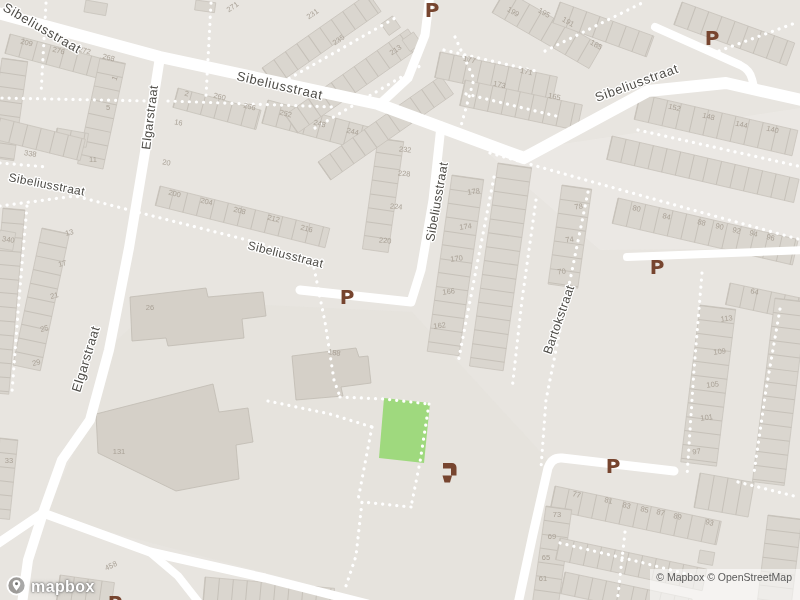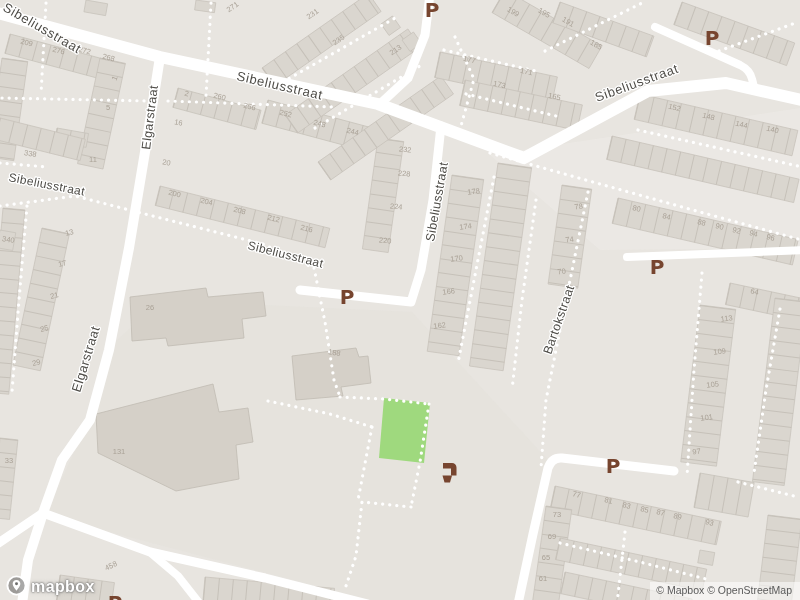--- a/index.html
+++ b/index.html
@@ -9,21 +9,21 @@
   .bld{fill:#dad6cf;stroke:#c6c1b9;stroke-width:.7;}
   .bigbld{fill:#d5d0c8;stroke:#c0bbb2;stroke-width:.8;}
   .tk{stroke:#c6c1b9;stroke-dasharray:1 13;fill:none;}
   .road{stroke:#ffffff;fill:none;stroke-linecap:round;stroke-linejoin:round;}
   .dots{stroke:#ffffff;fill:none;stroke-linecap:round;stroke-width:3.2;stroke-dasharray:0.1 7;}
   .street{fill:#4e4c47;stroke:#ffffff;stroke-width:2.6px;paint-order:stroke;stroke-linejoin:round;
           font-family:"Liberation Sans",sans-serif;}
   .hnum{fill:#aaa297;font-family:"Liberation Sans",sans-serif;font-size:7.5px;text-anchor:middle;}
   .pmark{font-family:"DejaVu Sans",sans-serif;font-weight:bold;font-size:20px;text-anchor:middle;}
   .attribution{position:absolute;right:0;bottom:0;height:15px;line-height:17px;
-      background:rgba(255,255,255,.55);color:#5a5a5a;font-size:10.5px;padding:0 8px 3px 6px;}
+      background:rgba(255,255,255,.55);color:#5a5a5a;font-size:10.5px;padding:0 8px 16px 6px;}
   .mapbox-logo{position:absolute;left:6px;bottom:4px;display:flex;align-items:flex-end;gap:4px;}
   .logo-text{color:#fff;font-size:16px;font-weight:bold;letter-spacing:.4px;
       text-shadow:0 0 2px rgba(110,110,110,.85),0 0 2px rgba(110,110,110,.85),0 0 4px rgba(110,110,110,.5);}
 </style>
 </head>
 <body>
 
 <div id="map">
   <svg id="map-svg" width="800" height="600" viewBox="0 0 800 600">
     <g id="layer-shade">

